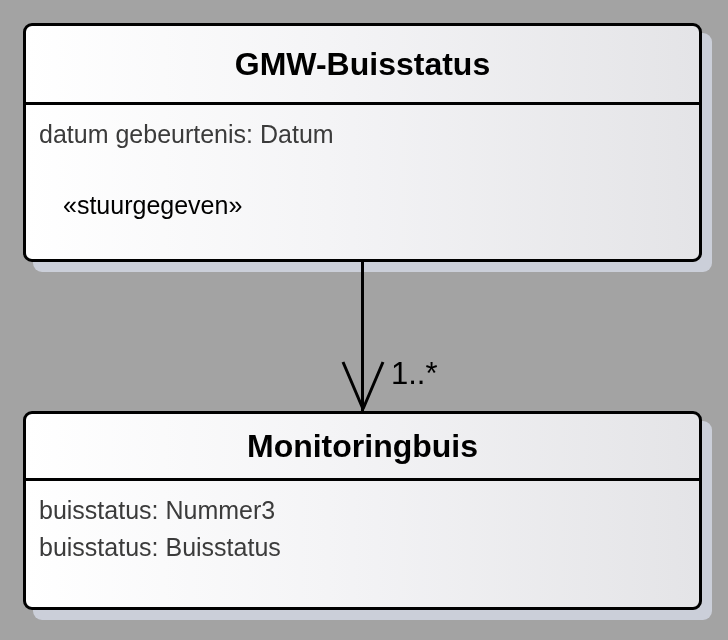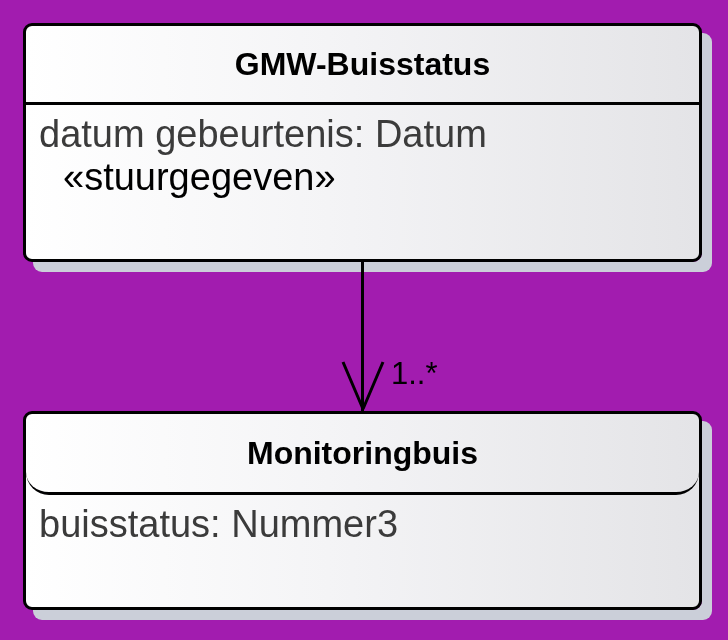--- a/index.html
+++ b/index.html
@@ -4,21 +4,21 @@
 <style>
   html, body {
     margin: 0;
     padding: 0;
     background: #ffffff;
   }
   .canvas {
     position: relative;
     width: 728px;
     height: 640px;
-    background: #a21caf;
+    background: #a3a3a3;
     overflow: hidden;
     font-family: "Liberation Sans", "DejaVu Sans", sans-serif;
   }
   .uml-class {
     position: absolute;
     left: 23px;
     width: 679px;
     box-sizing: border-box;
     border: 3px solid #000000;
     border-radius: 9px;
@@ -32,31 +32,31 @@
     border-bottom: 3px solid #000000;
     display: flex;
     align-items: center;
     justify-content: center;
     font-size: 32px;
     font-weight: bold;
     color: #000000;
     letter-spacing: 0px;
   }
   .class-top    .uml-class-title { height: 79px; }
-  .class-bottom .uml-class-title { height: 81px; border-radius: 23px; }
+  .class-bottom .uml-class-title { height: 67px; }
   .uml-class-attrs {
     padding: 11px 15px 0 13px;
-    font-size: 38px;
+    font-size: 25px;
     line-height: 37px;
     color: #3b3b3b;
     white-space: nowrap;
   }
   .attr-row { }
   .stereotype-row {
-    margin-top: 6px;
+    margin-top: 34px;
     padding-left: 24px;
     color: #000000;
   }
   .assoc-line {
     position: absolute;
     left: 361px;
     top: 261px;
     width: 3px;
     height: 151px;
     background: #000000;
@@ -93,16 +93,17 @@
   <div class="assoc-line"></div>
   <svg class="arrowhead" viewBox="0 0 44 52" xmlns="http://www.w3.org/2000/svg">
     <path d="M2,2 L22,49 M42,2 L22,49" stroke="#000000" stroke-width="3" fill="none"></path>
   </svg>
   <div class="multiplicity">1..*</div>
 
   <div class="uml-class class-bottom">
     <div class="uml-class-title">Monitoringbuis</div>
     <div class="uml-class-attrs">
       <div class="attr-row">buisstatus: Nummer3</div>
+      <div class="attr-row">buisstatus: Buisstatus</div>
     </div>
   </div>
 
 </div>
 
 </body></html>

